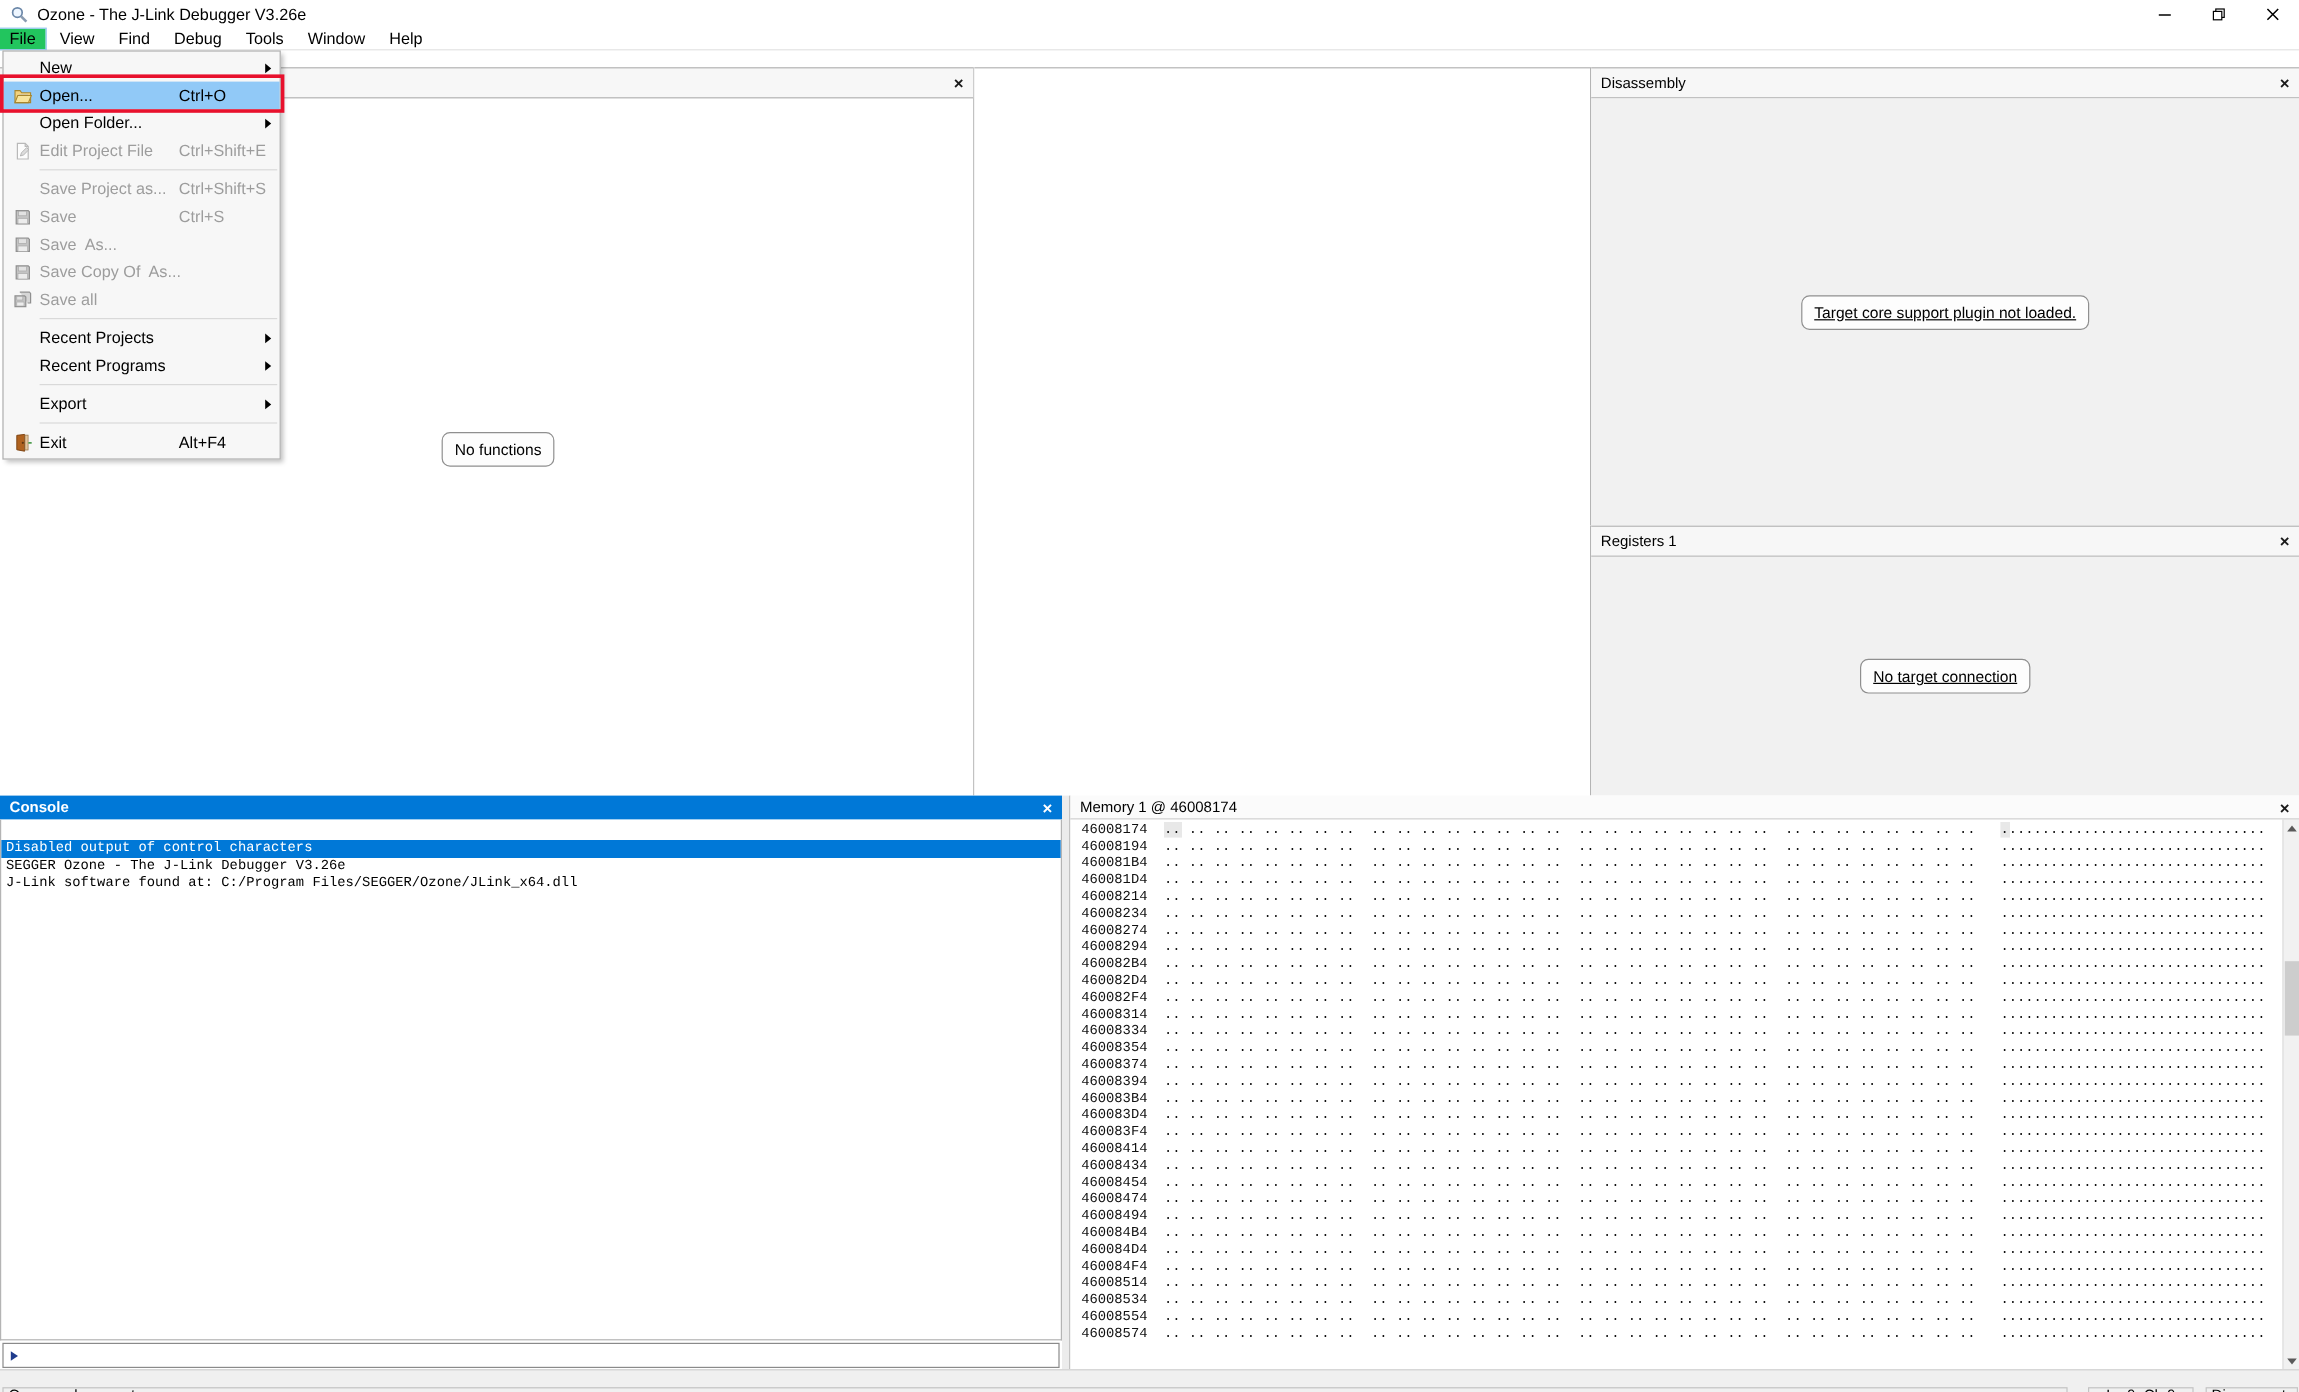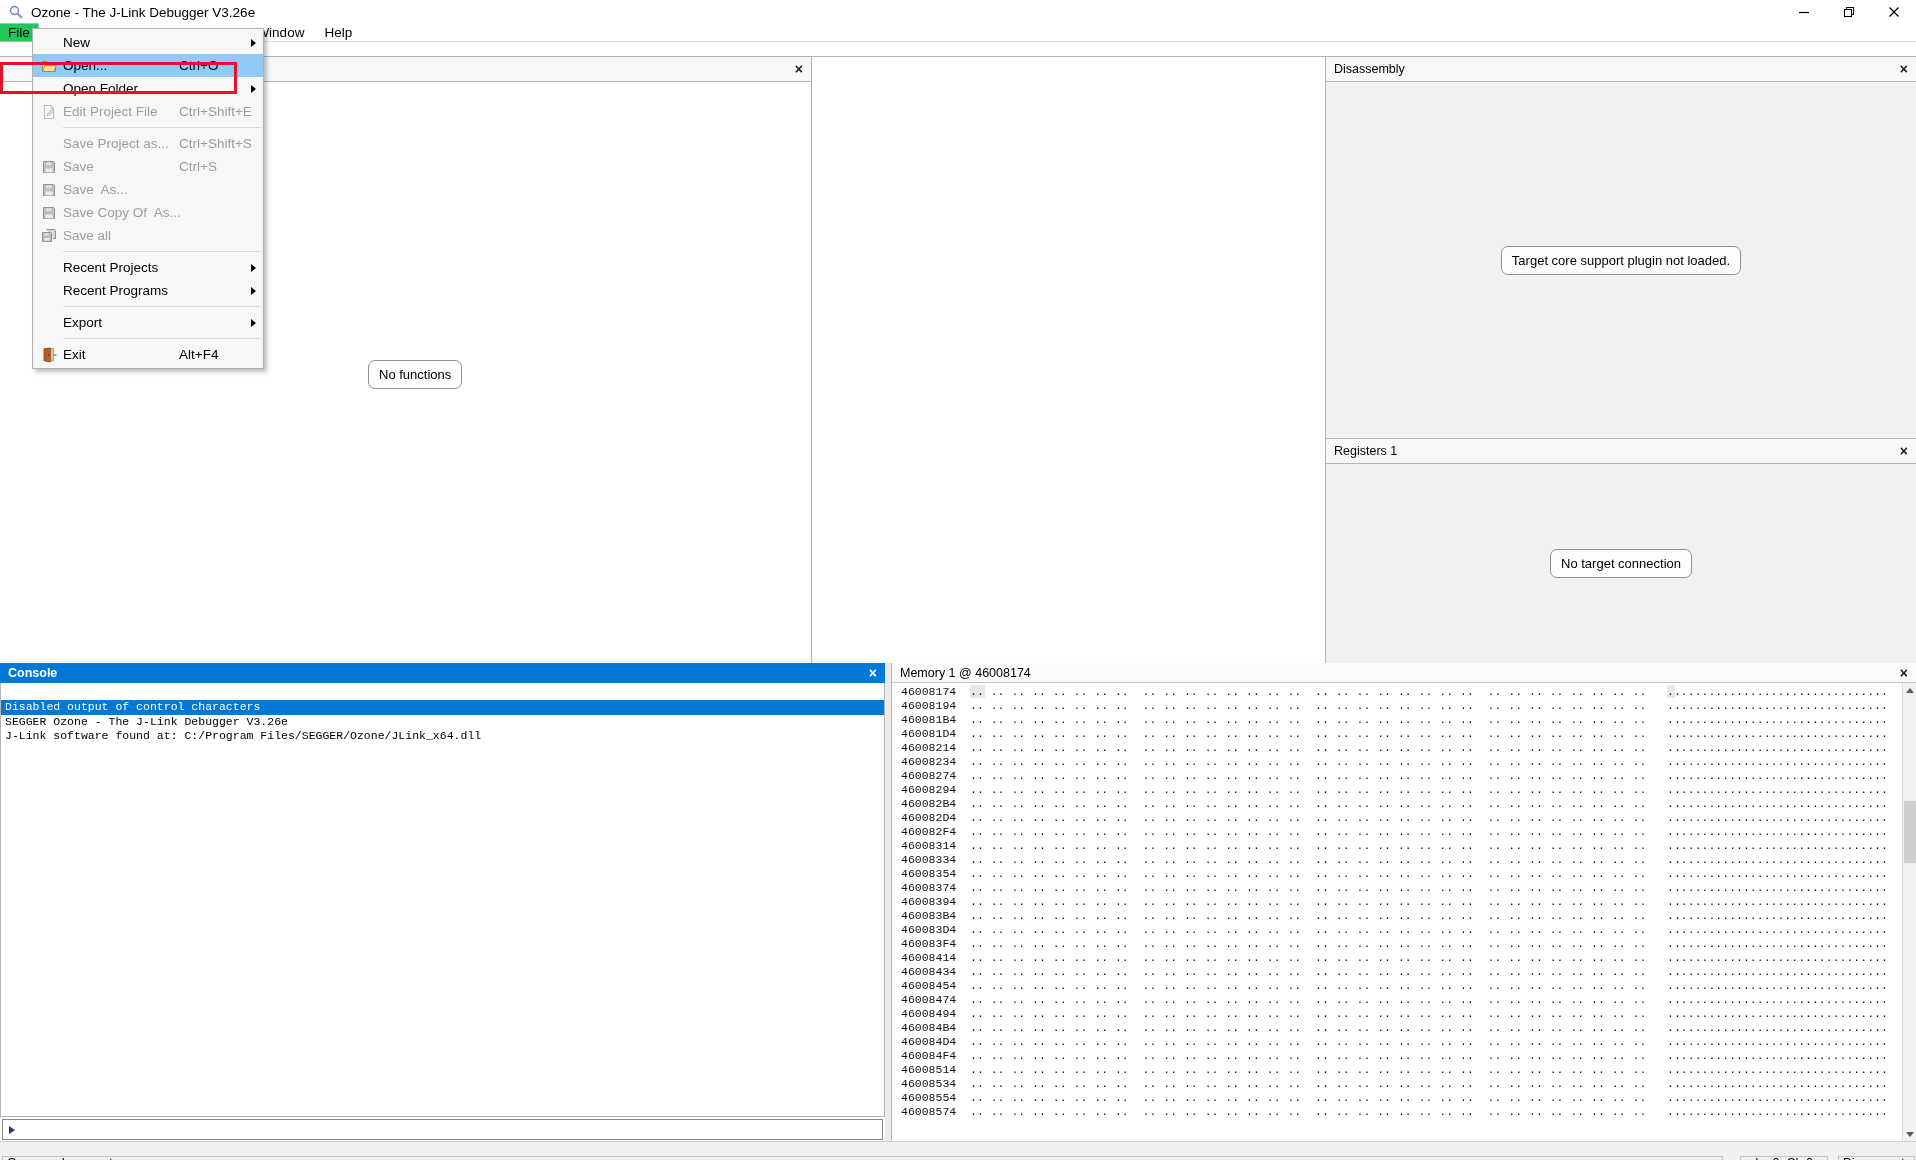--- a/index.html
+++ b/index.html
@@ -12,22 +12,22 @@
   #titlebar { position:absolute; left:0; top:0; width:1916px; height:24px; background:#fff; display:flex; align-items:center; }
   .app-icon { margin-left:8px; width:16px; height:16px; display:inline-flex; }
   .win-title { margin-left:7px; font-size:13.5px; color:#000; }
   .win-controls { position:absolute; right:0; top:0; height:24px; display:flex; }
   .wc { width:45px; height:24px; display:flex; align-items:center; justify-content:center; }
   
   #menubar { position:absolute; left:0; top:24px; width:1916px; height:18px; background:#fff; border-bottom:1px solid #e3e3e3; display:flex; align-items:stretch; }
   .mb-item { padding:0 8px; display:flex; align-items:center; font-size:13.5px; margin-right:4px; }
   .mb-item.active { background:#22c55e; outline:1px solid #90c5ec; }
   
-  #file-menu { position:absolute; left:2px; top:28px; width:232px; background:#f7f7f7;
-    border:1px solid #b0b0b0; box-shadow:3px 3px 4px rgba(0,0,0,.25); padding:2px 0; z-index:50;margin-left:30px; }
+  #file-menu { position:absolute; left:2px; top:42px; width:232px; background:#f7f7f7;
+    border:1px solid #b0b0b0; box-shadow:3px 3px 4px rgba(0,0,0,.25); padding:2px 0; z-index:50; }
   .menu-item { height:23px; display:flex; align-items:center; padding:0 2px; white-space:pre; }
   .mi-icon { width:28px; height:16px; display:flex; justify-content:center; align-items:center; flex:none; }
   .mi-label { flex:1; font-size:13.5px; }
   .mi-shortcut { width:66px; flex:none; font-size:13.5px; text-align:left; }
   .mi-arrowbox { width:16px; flex:none; display:flex; justify-content:center; }
   .menu-item.disabled .mi-label, .menu-item.disabled .mi-shortcut { color:#9d9d9d; }
   .menu-item.highlighted { background:var(--menu-highlight,#91c9f7); }
   .menu-sep { height:1px; background:#d9d9d9; margin:4px 2px 4px 30px; }
   .tri-right { width:0; height:0; border-top:4px solid transparent; border-bottom:4px solid transparent; border-left:5px solid #000; }
   #annotation-box { position:absolute; left:0; top:62px; width:237px; height:32px;
@@ -37,21 +37,21 @@
   .panel-header { position:absolute; left:0; top:0; right:0; height:26px; background:#f7f7f7;
     border-top:1px solid #b4b4b4; border-bottom:1px solid #b4b4b4; display:flex; align-items:center; }
   .panel-title { margin-left:8px; font-size:12.5px; color:#000; }
   .x-btn { margin-left:auto; margin-right:8px; font:bold 14px "Liberation Sans",sans-serif; color:#1a1a1a; line-height:14px; }
   .panel-body { position:absolute; left:0; right:0; bottom:0; top:26px; }
   .badge { display:inline-block; background:#fdfdfd; border:1px solid #8f8f8f; border-radius:7px;
     padding:6px 10px; font-size:13px; color:#000; }
   #panel-functions { left:0; top:56px; width:812px; height:607px; border-right:1px solid #b4b4b4; }
   #panel-center    { left:812px; top:56px; width:513px; height:607px; border-top:1px solid #b4b4b4; background:#fff; }
   #panel-disassembly { left:1325px; top:56px; width:591px; height:382px; border-left:1px solid #b4b4b4; }
-  #panel-disassembly .panel-body, #panel-registers .panel-body { background:#f1f1f1; display:flex; align-items:center; justify-content:center; }
+  #panel-disassembly .panel-body, #panel-registers .panel-body { background:#f1f1f1; display:flex; align-items:center; justify-content:center;text-decoration:underline; }
   #panel-registers { left:1325px; top:438px; width:591px; height:225px; border-left:1px solid #b4b4b4; }
   #no-functions-badge { position:absolute; left:368px; top:278px; }
   
   #panel-console { left:0; top:663px; width:885px; height:478px; }
   .console-header { position:absolute; left:0; top:0; right:0; height:20px; background:var(--accent,#0078d7);
     display:flex; align-items:center; }
   .console-header .panel-title { color:#fff; font-weight:bold; font-size:12.5px; }
   .console-header .x-btn { color:#fff; }
   #console-body { position:absolute; left:0; top:20px; right:0; height:434px; background:#fff;
     border:1px solid #b4b4b4; border-top:none; overflow:hidden; padding-top:17px; }

